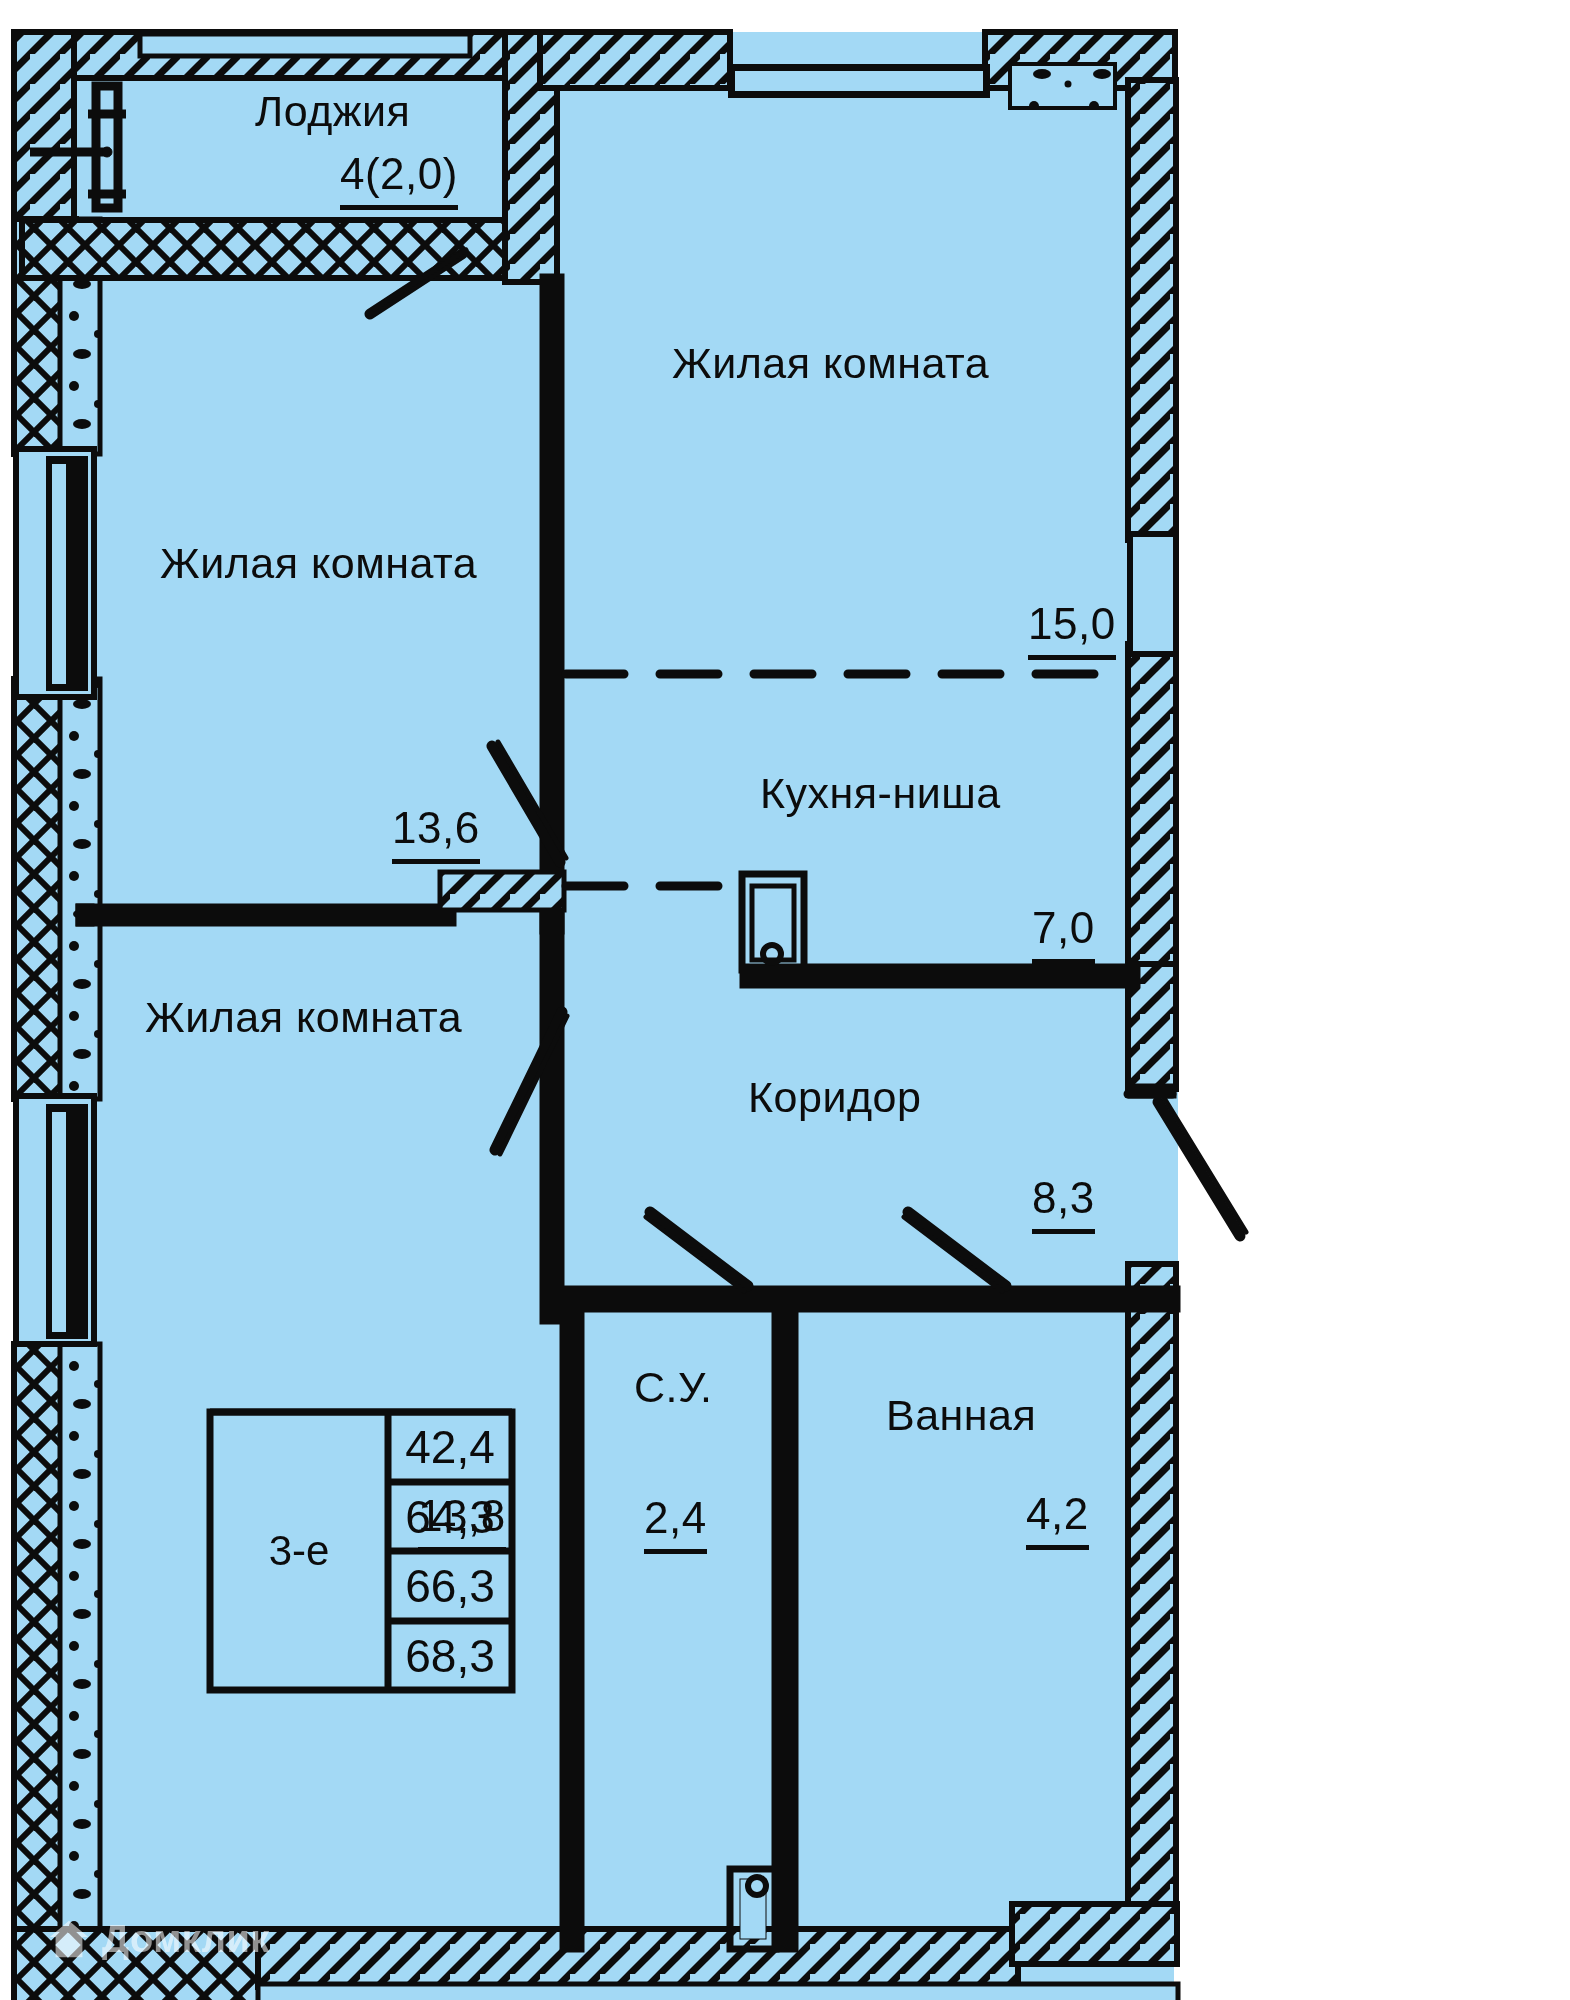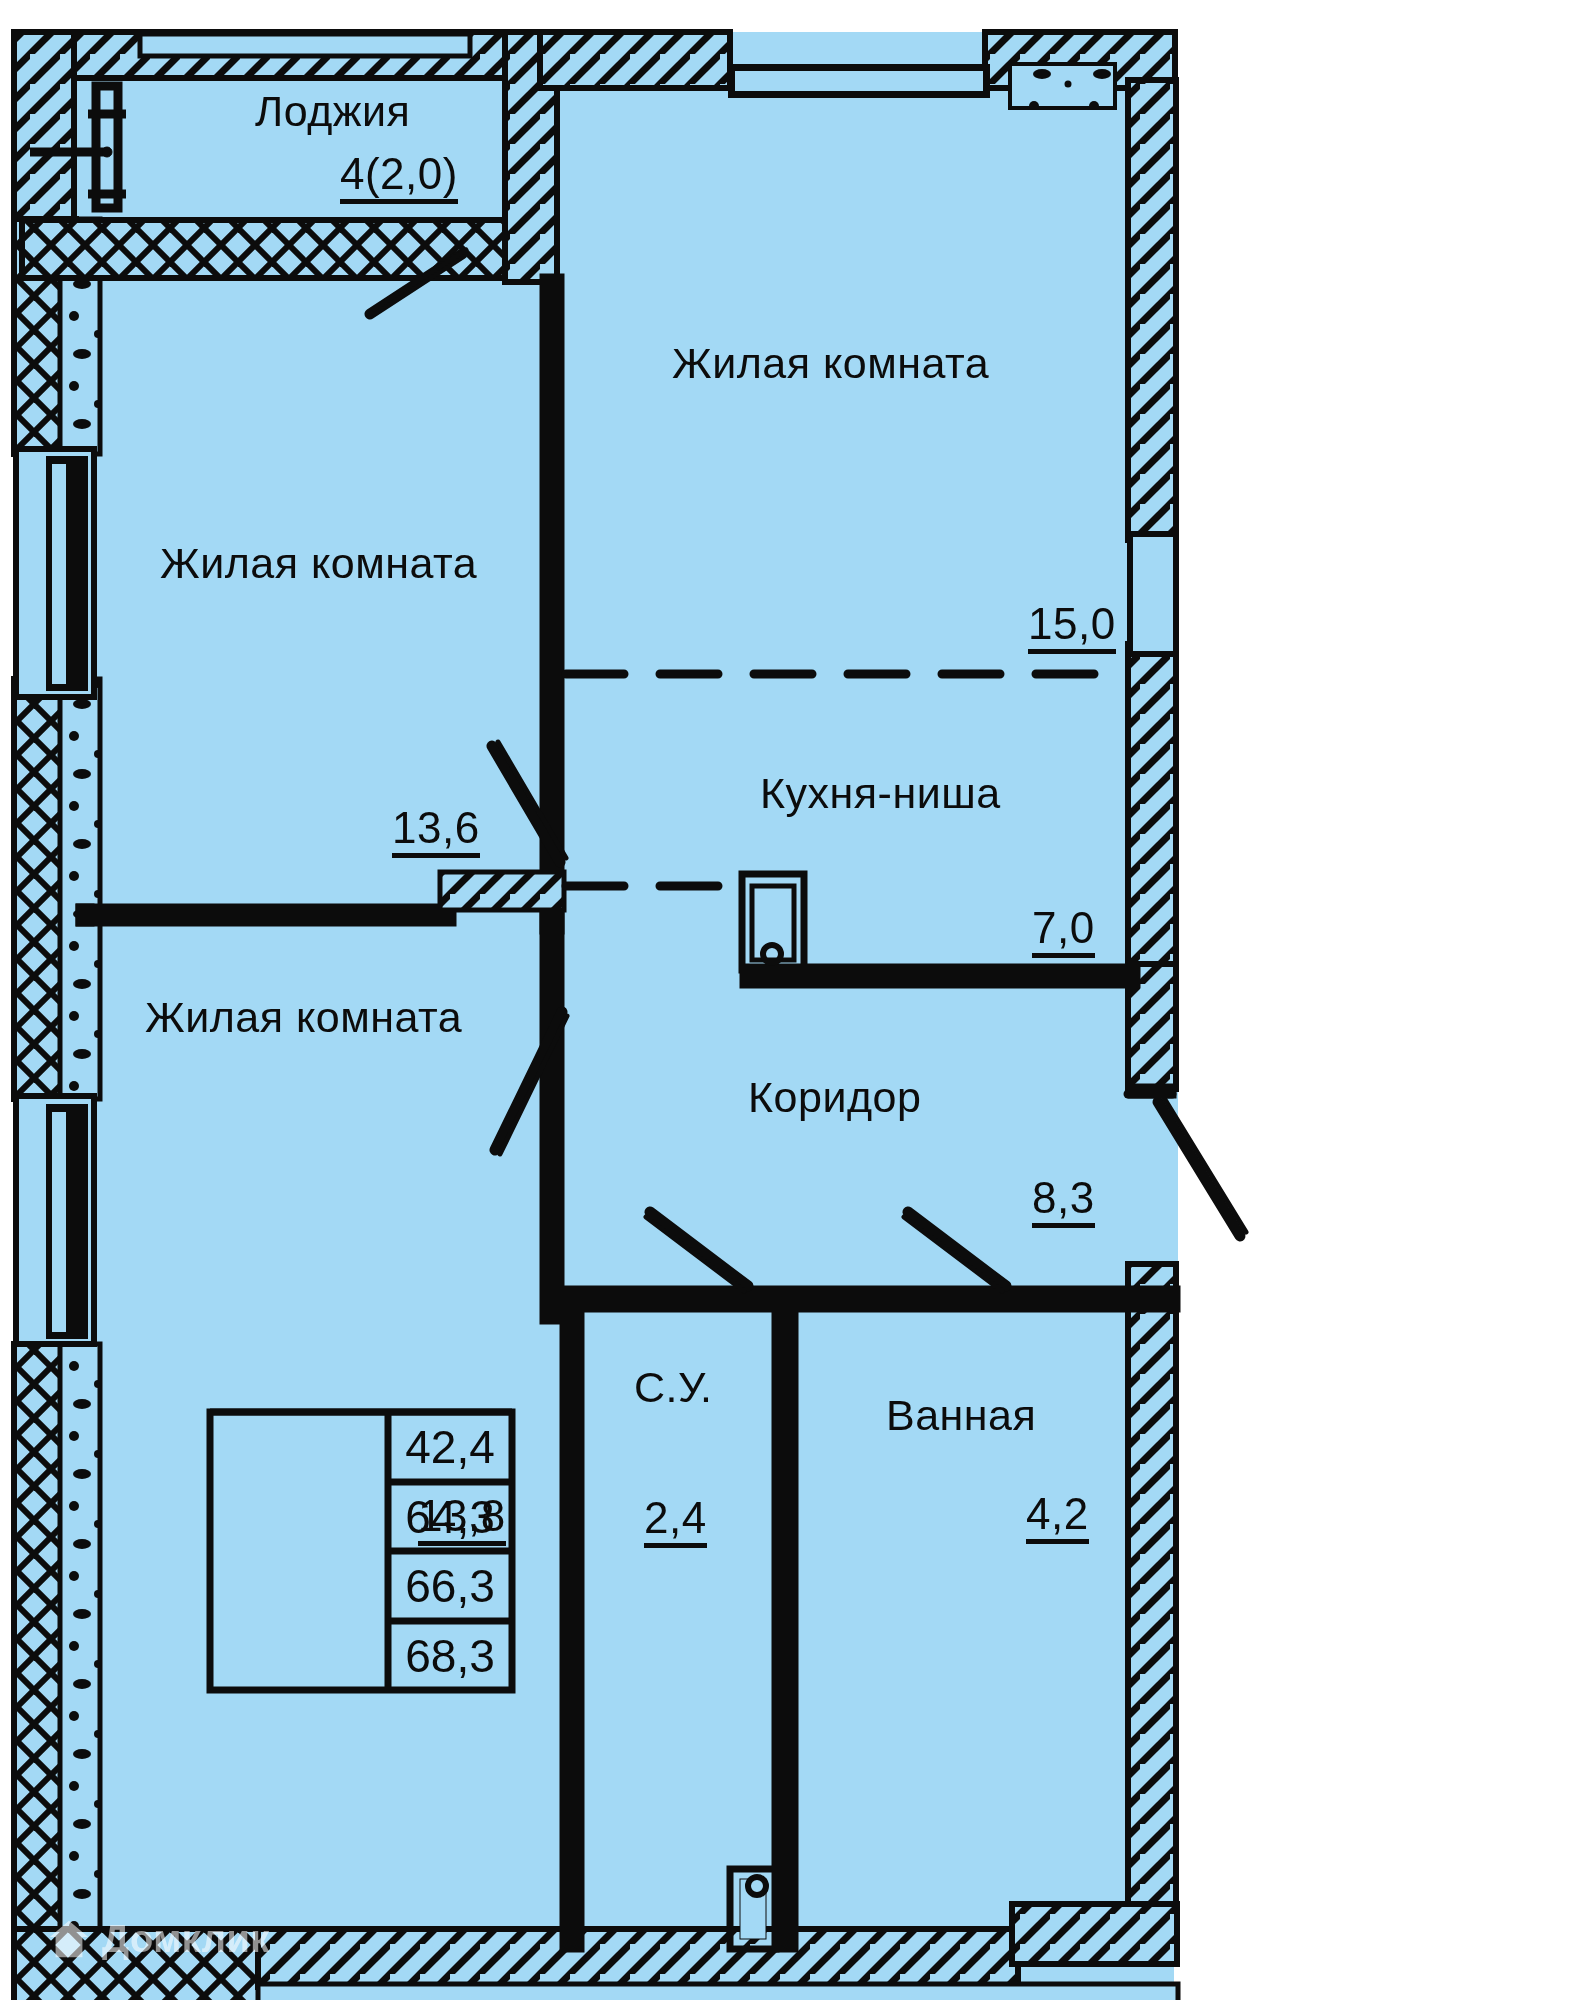--- a/index.html
+++ b/index.html
@@ -33,21 +33,21 @@
     line-height: 1;
   }
   .room-name {
     font-size: 43px;
     letter-spacing: 0.5px;
   }
   .room-area {
     font-size: 44px;
     letter-spacing: 0.5px;
     border-bottom: 5px solid #0c0c0c;
-    padding-bottom: 3px;
+    padding-bottom: 9px;
   }
   .tbl-cell {
     position: absolute;
     color: #0c0c0c;
     font-size: 46px;
     font-family: "Liberation Sans", sans-serif;
     display: flex;
     align-items: center;
     justify-content: center;
     line-height: 1;
@@ -261,20 +261,21 @@
 
   <div class="lbl room-name" style="left:748px; top:1052px;">Коридор</div>
   <div class="lbl room-area" style="left:1032px; top:1152px;">8,3</div>
 
   <div class="lbl room-name" style="left:634px; top:1342px;">С.У.</div>
   <div class="lbl room-area" style="left:644px; top:1472px;">2,4</div>
 
   <div class="lbl room-name" style="left:886px; top:1370px;">Ванная</div>
   <div class="lbl room-area" style="left:1026px; top:1468px;">4,2</div>
 
+  <div class="tbl-cell tbl-type" style="left:210px; top:1388px; width:178px; height:278px;">3-е</div>
 
   <div class="tbl-cell" style="left:388px; top:1388px; width:124px; height:70px;text-align:right;">42,4</div>
   <div class="tbl-cell" style="left:388px; top:1458px; width:124px; height:69px;">64,3</div>
   <div class="tbl-cell" style="left:388px; top:1527px; width:124px; height:70px;">66,3</div>
   <div class="tbl-cell" style="left:388px; top:1597px; width:124px; height:69px;">68,3</div>
 
   <div class="watermark">
     <svg class="wm-logo" viewBox="0 0 48 48">
       <path d="M24 5 L44 22 L38 22 L38 43 L10 43 L10 22 L4 22 Z" fill="#ffffff"></path>
     </svg>

